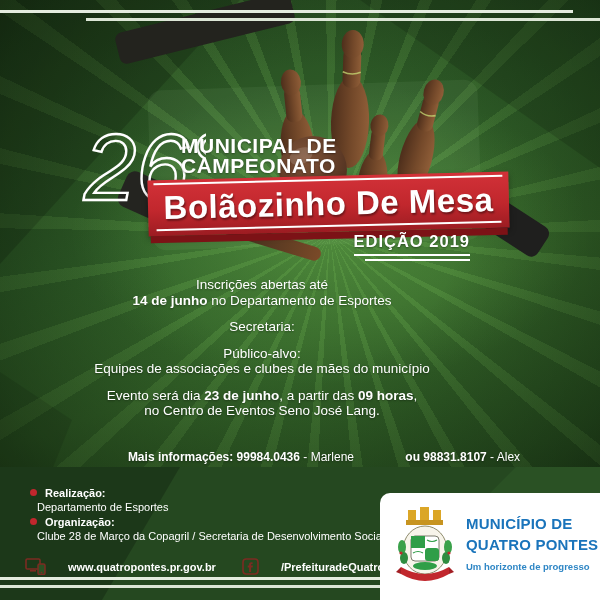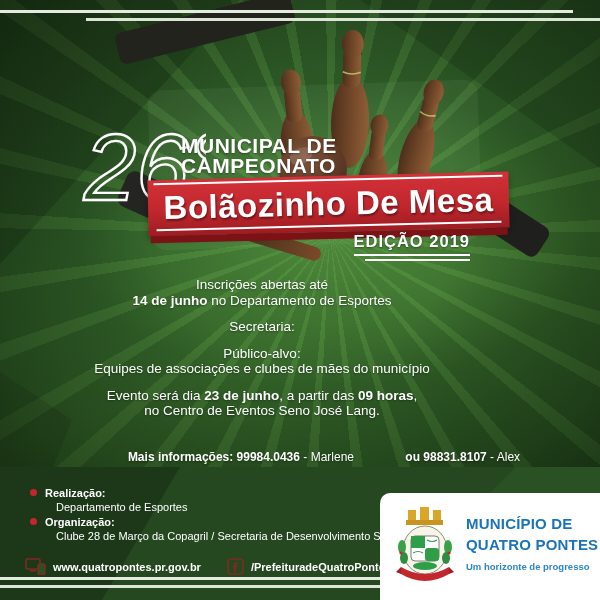--- a/index.html
+++ b/index.html
@@ -57,23 +57,23 @@
     font-size:12px;text-shadow:0 1px 2px rgba(0,0,0,0.35);}
   .contact-line b{font-weight:800;padding-left:48px;}
   
   .footer{position:absolute;left:0;top:467px;width:600px;height:133px;background:#2a5124;}
   .footer-dark1{position:absolute;inset:0;background:rgba(0,0,0,0.10);clip-path:polygon(0 0,86% 0,64% 100%,0 100%);}
   .footer-dark2{position:absolute;inset:0;background:rgba(0,0,0,0.22);clip-path:polygon(0 0,30% 0,17% 100%,0 100%);}
   .credits{position:absolute;left:30px;top:19px;font-size:11px;line-height:14px;}
   .credit{display:flex;margin-bottom:0px;}
   .bullet{width:7px;height:7px;border-radius:50%;background:#c1272d;margin:3px 8px 0 0;flex:none;}
   .credit-label{font-weight:700;}
-  .credit-value{font-weight:400;margin-left:26px;margin-bottom:1px;}
+  .credit-value{font-weight:400;margin-left:7px;margin-bottom:1px;}
   .contact-bar{position:absolute;left:25px;top:91px;display:flex;align-items:center;gap:26px;}
-  .cb-item{display:flex;align-items:center;gap:7px;font-size:11px;font-weight:700;white-space:nowrap;}
+  .cb-item{display:flex;align-items:center;gap:22px;font-size:11px;font-weight:700;white-space:nowrap;}
   .bline1{position:absolute;left:0;top:110px;width:497px;height:3px;background:#e4ecdf;}
   .bline2{position:absolute;left:0;top:118px;width:412px;height:3px;background:#dce6d6;}
   
   .logo-box{
     position:absolute;left:380px;top:493px;width:225px;height:107px;background:#ffffff;
     border-top-left-radius:10px;display:flex;align-items:flex-start;
   }
   .crest{margin:10px 0 0 13px;flex:none;}
   .logo-text{margin:20px 0 0 9px;color:#1a74bb;}
   .logo-name{font-size:15px;font-weight:800;line-height:21px;letter-spacing:0.2px;}

